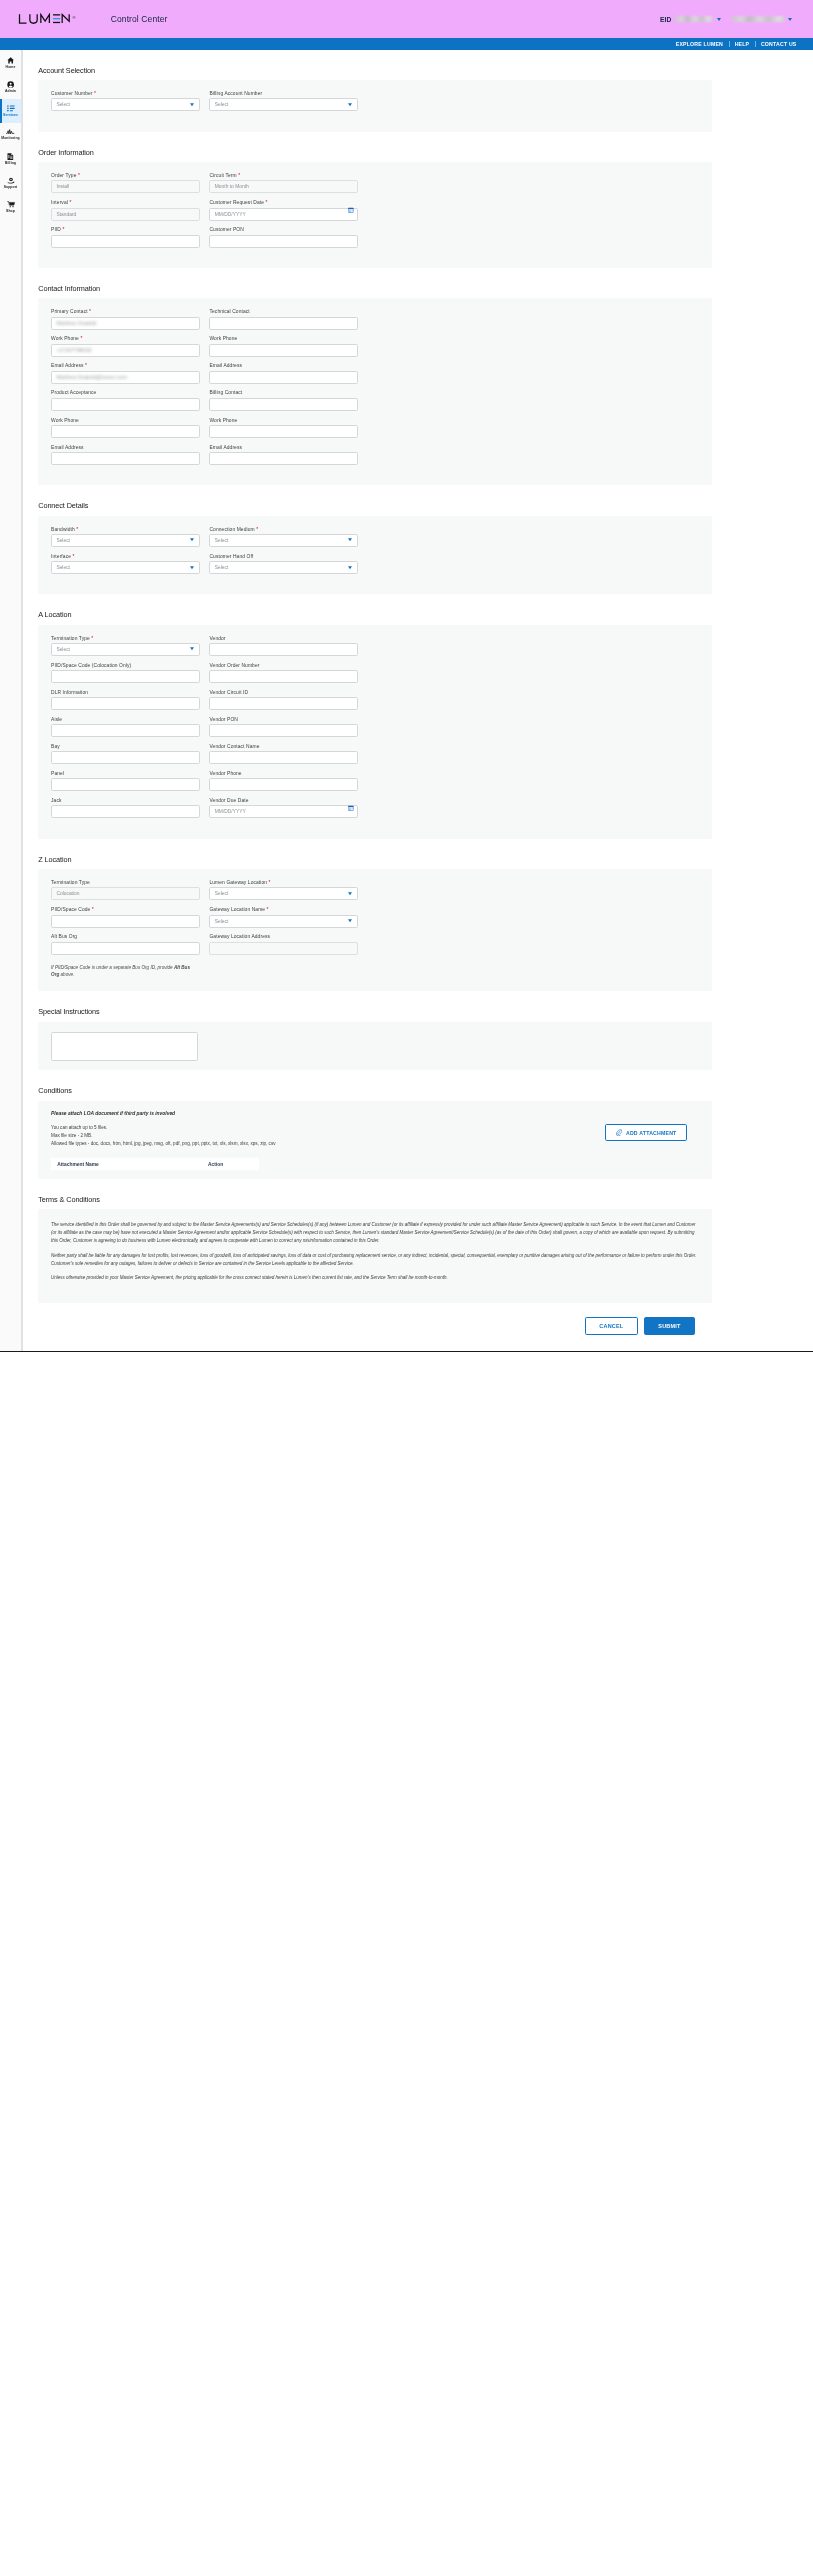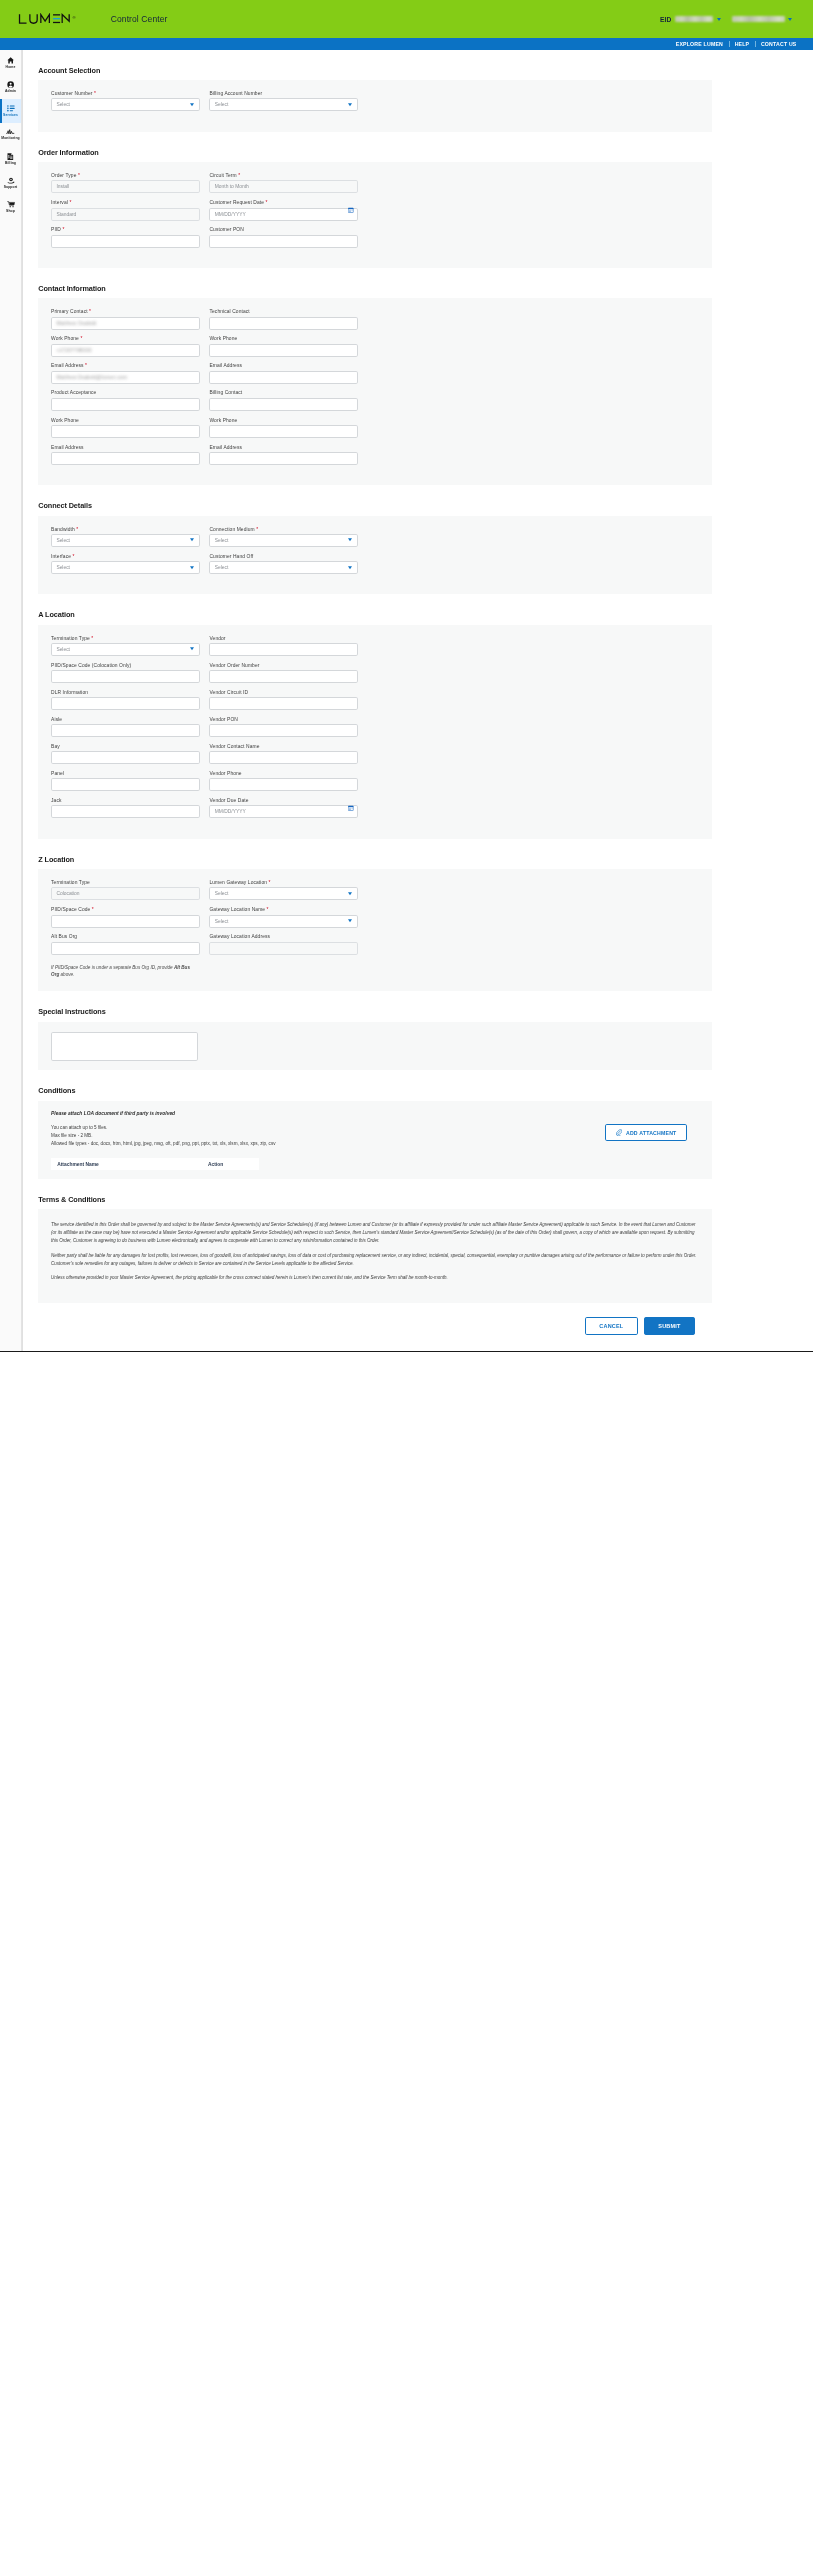--- a/index.html
+++ b/index.html
@@ -8,21 +8,21 @@
     width: 813px;
     background: #ffffff;
     font-family: "Liberation Sans", sans-serif;
     color: #2c2c2c;
     -webkit-font-smoothing: antialiased;
   }
 
   
   .brandbar {
     height: 38px;
-    background: #84cc16;
+    background: #f0abfc;
     display: flex;
     align-items: center;
     padding: 0 12.2px 0 16px;
     position: relative;
   }
   .logo-wrap { display:flex; align-items:flex-start; margin-left:2.4px; }
   .logo-svg { display:block; }
   .logo-reg { font-size: 4.3px; color:#111; margin-top:2.4px; margin-left:1.2px; }
   .app-title {
     margin-left: 35px;
@@ -124,21 +124,21 @@
   .help-ring {
     width:7.3px;height:7.3px;border:0.7px solid #0c2c6b;border-radius:50%;
     display:flex;align-items:center;justify-content:center;
     font-size:4.9px;color:#0c2c6b;font-weight:700;cursor:pointer;
   }
 
   
   .section { padding: 0 0 0 14.7px; }
   .sec-title {
     font-size: 7.3px;
-    font-weight: 700;
+    font-weight: 400;
     color:#1a1a1a;
     margin: 16px 0 5.5px 0.6px;
     letter-spacing:-0.1px;
   }
   .panel {
     background:#f7f8f8;
     padding: 11px 13.4px 13.4px 13.4px;
     width: 674px;
   }
   .grid2 {

